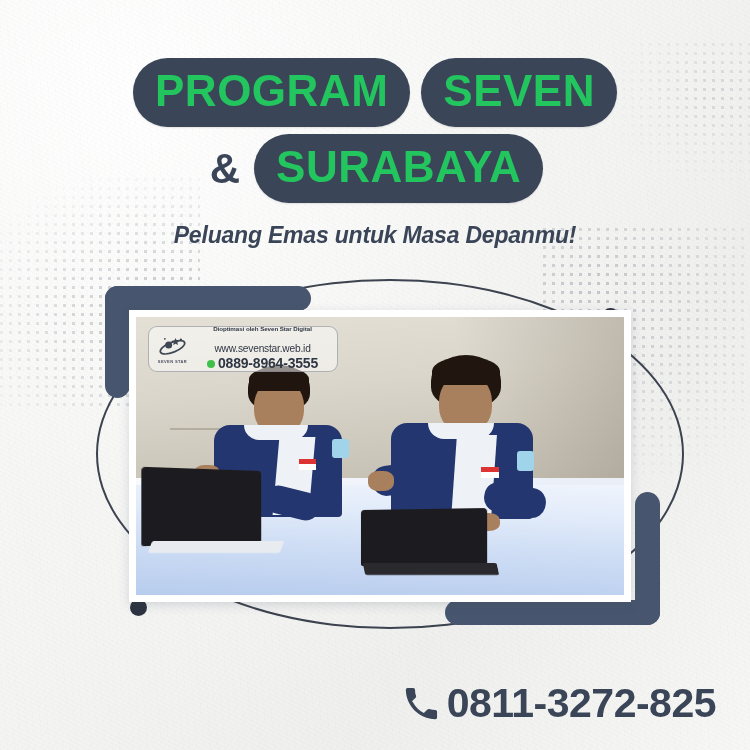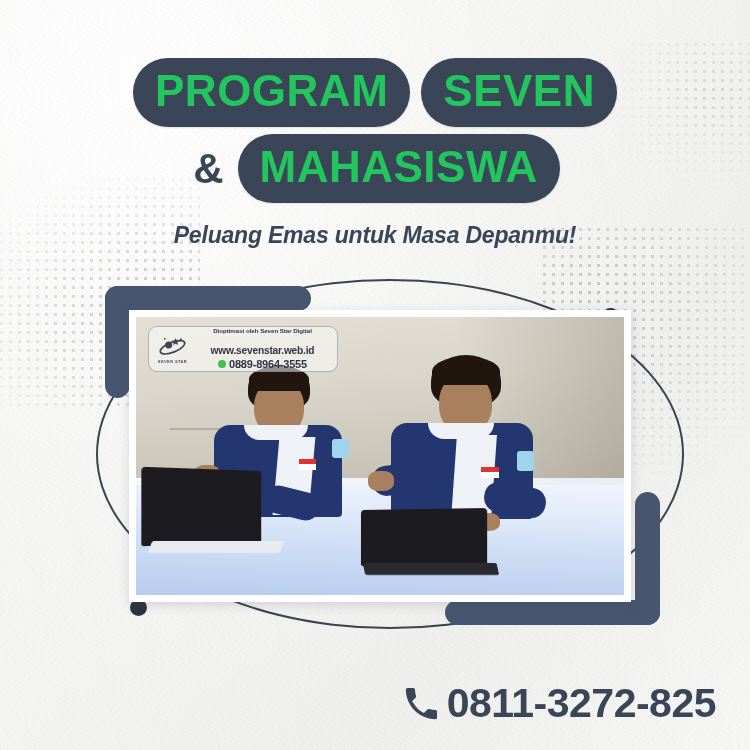--- a/index.html
+++ b/index.html
@@ -138,22 +138,22 @@
   }
   .wm-logo{
     width:33px;height:33px;flex:0 0 33px;
     display:flex;flex-direction:column;align-items:center;justify-content:center;
     color:#3f4654;
   }
   .wm-logo svg{display:block;}
   .wm-logo-text{font-size:4px;font-weight:bold;letter-spacing:.4px;margin-top:1px;color:#4a5161;}
   .wm-lines{flex:1;min-width:0;text-align:center;color:#2f3643;line-height:1.12;}
   .wm-l1{font-size:6.2px;font-weight:bold;letter-spacing:-.05px;}
-  .wm-l2{font-size:10.2px;font-weight:bold;letter-spacing:-.2px;margin-top:10px;}
-  .wm-l3{font-size:11px;font-weight:bold;letter-spacing:-.2px;margin-top:1px;
+  .wm-l2{font-size:10.2px;font-weight:normal;letter-spacing:-.2px;margin-top:10px;}
+  .wm-l3{font-size:14px;font-weight:bold;letter-spacing:-.2px;margin-top:1px;
         display:flex;align-items:center;justify-content:center;gap:3px;}
   .wa-dot{width:8px;height:8px;border-radius:50%;background:#3fc04a;display:inline-block;flex:0 0 8px;}
 
   
   #footer{
     position:absolute;left:0;right:34px;bottom:26px;
     display:flex;align-items:center;justify-content:flex-end;gap:8px;
   }
   .phone-icon{width:36px;height:36px;color:#3a4558;flex:0 0 36px;}
   .phone-icon svg{display:block;width:100%;height:100%;}
@@ -173,21 +173,21 @@
 
   <div id="headline">
 
     <div class="hl-row">
       <span class="pill">PROGRAM</span>
       <span class="pill">SEVEN</span>
     </div>
 
     <div class="hl-row">
       <span class="amp">&amp;</span>
-      <span class="pill">MAHASISWA</span>
+      <span class="pill">SURABAYA</span>
     </div>
 
 
     <div class="tagline">Peluang Emas untuk Masa Depanmu!</div>
   </div>
 
   <div id="frame">
 
     <div class="arc-ring"></div>
     <div class="arc-dot left"></div>

